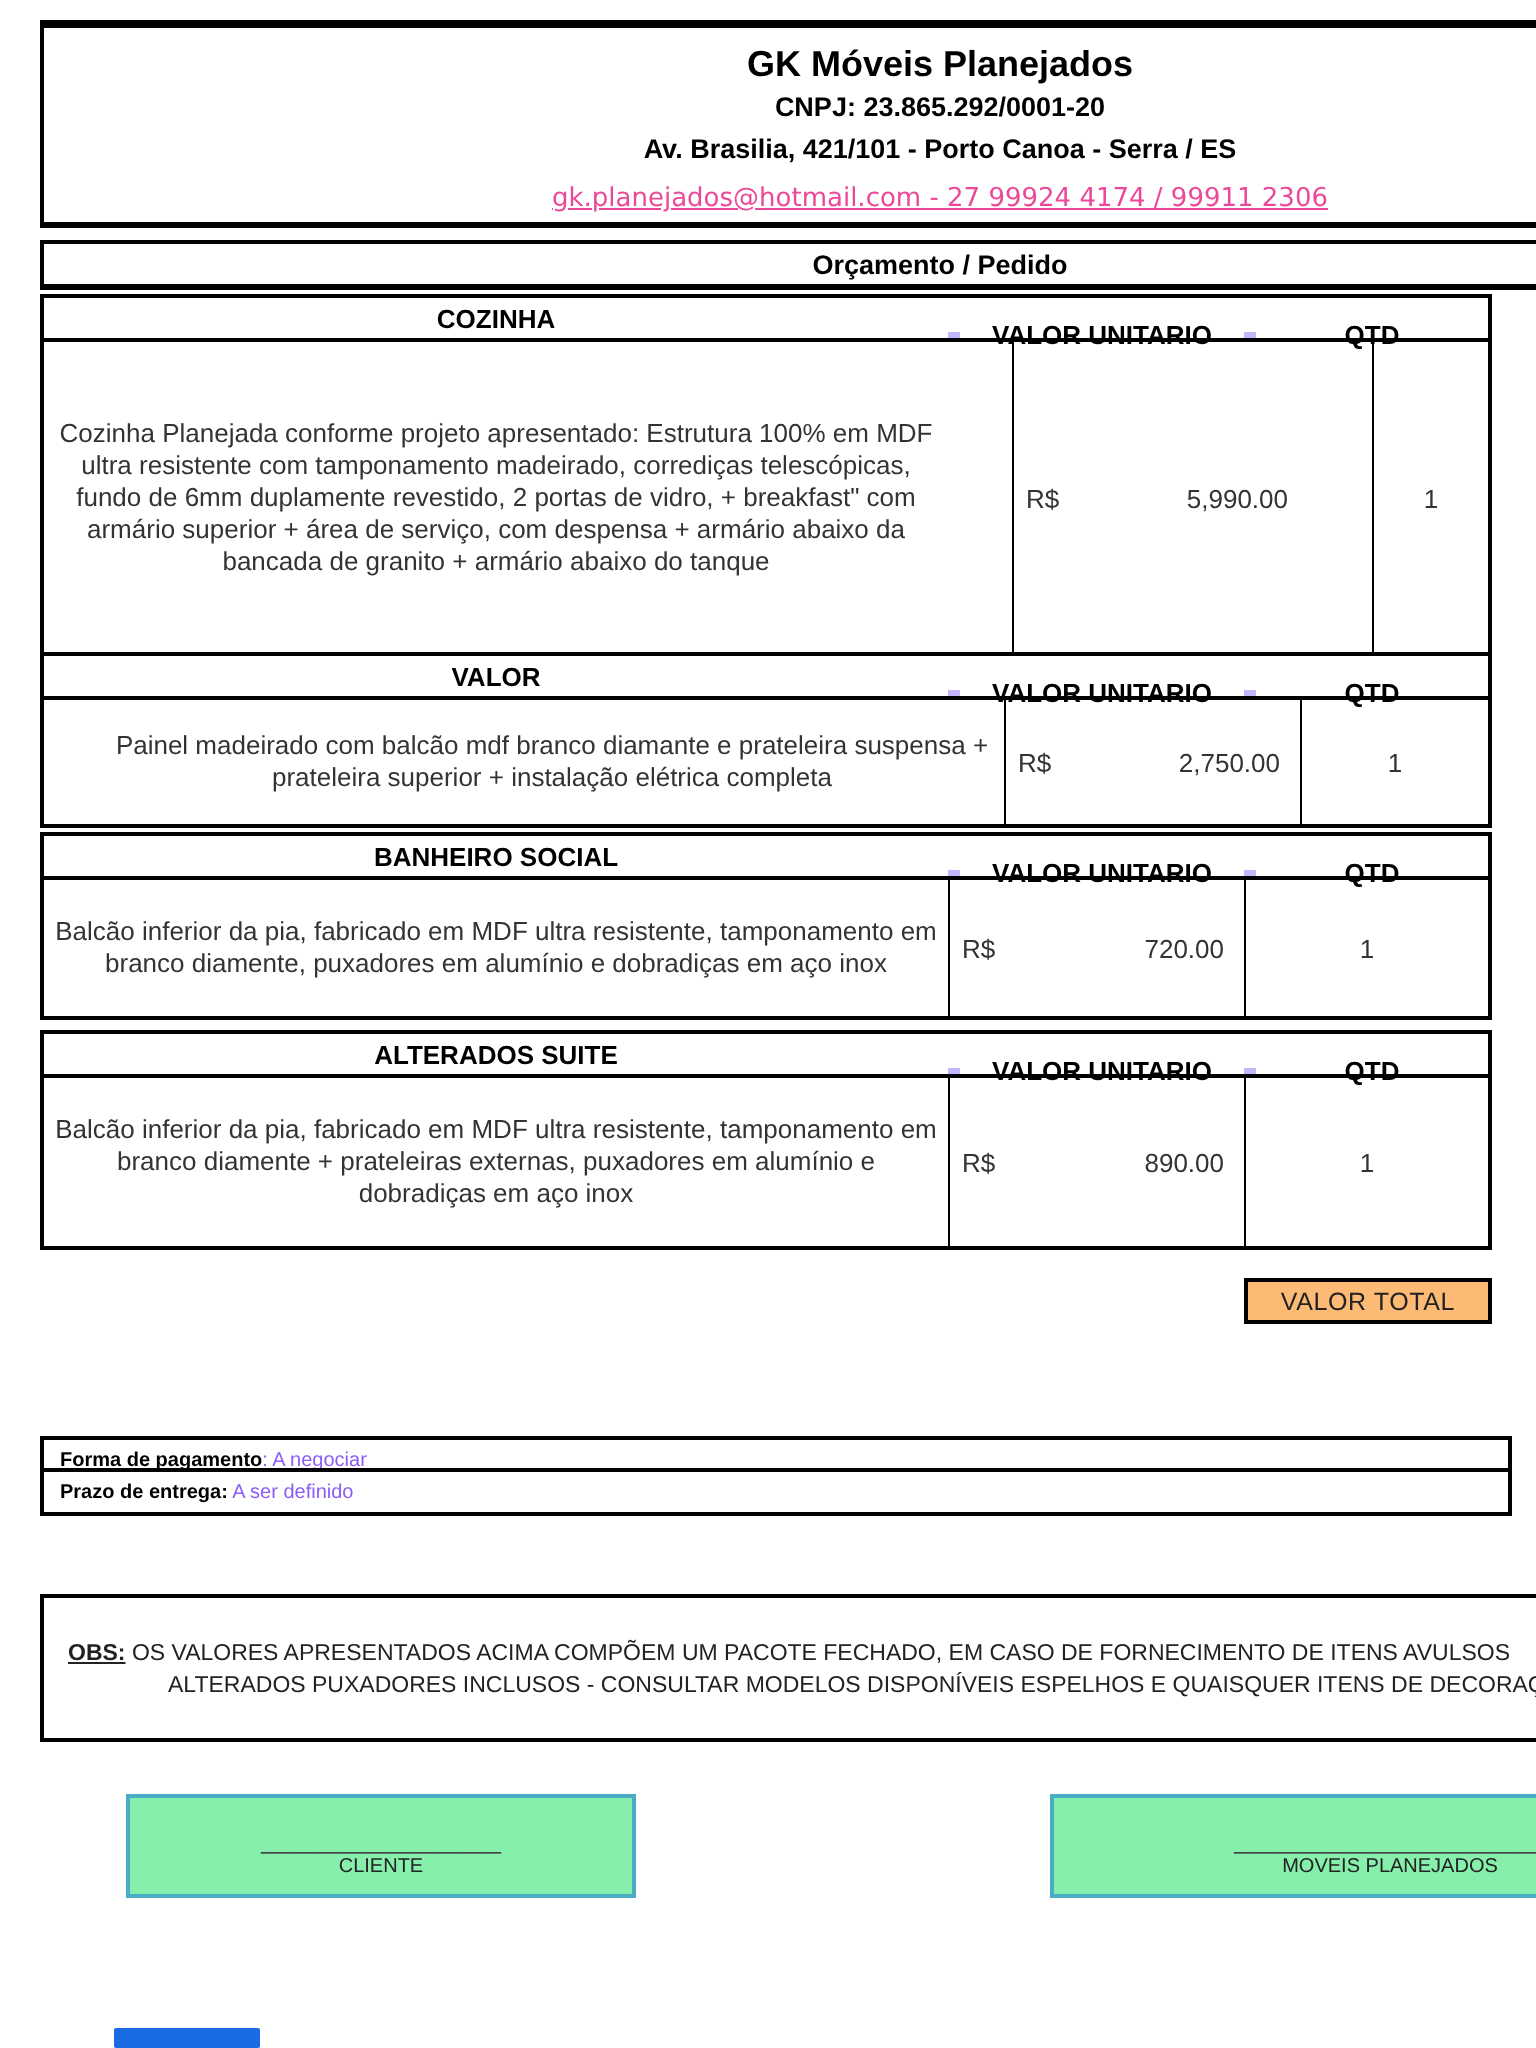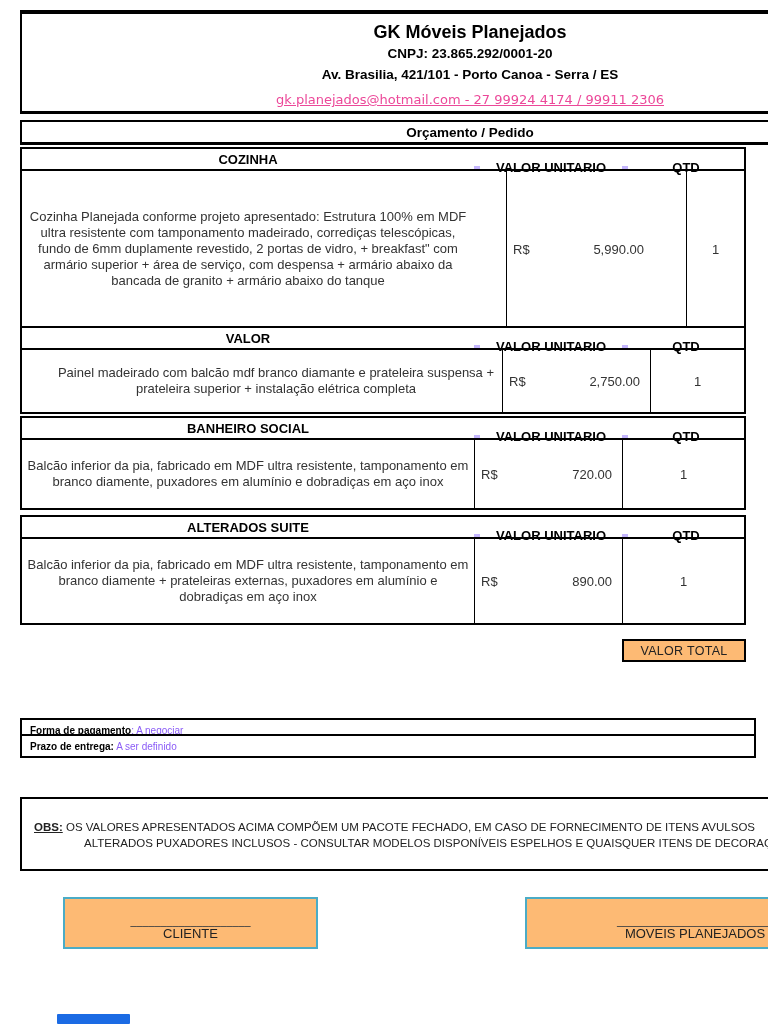--- a/index.html
+++ b/index.html
@@ -91,31 +91,31 @@
     border:2px solid #000; background:#fff;
     font-size:11.5px; color:#222; padding-top:20px;
   }
   .obs-box .l1 { padding-left:12px; white-space:nowrap; line-height:16px; }
   .obs-box .l1 .lbl { font-weight:bold;text-decoration:underline; }
   .obs-box .l2 { padding-left:62px; white-space:nowrap; line-height:16px; }
 
   
   .sig-box {
     position:absolute; top:897px; height:52px;
-    border:2px solid #4bacc6; background:#fdba74;
+    border:2px solid #4bacc6; background:#86efac;
     display:flex; flex-direction:column; align-items:center; justify-content:flex-end;
     padding-bottom:5px; overflow:hidden;
   }
   .sig-left  { left:63px;  width:255px; }
   .sig-right { left:525px; width:340px; }
   .sig-line  {
     font-family:"DejaVu Sans", sans-serif; font-size:12px; line-height:10px;
     color:#444; letter-spacing:0; white-space:nowrap;
   }
-  .sig-label { font-size:13px; color:#222; line-height:17px; white-space:nowrap; }
+  .sig-label { font-size:10px; color:#222; line-height:17px; white-space:nowrap; }
 
   
   .bottom-bar {
     position:absolute; left:57px; top:1014px; width:73px; height:10px;
     background:#1b6be4; border-radius:1px;
   }
 </style>
 </head>
 <body>
 

